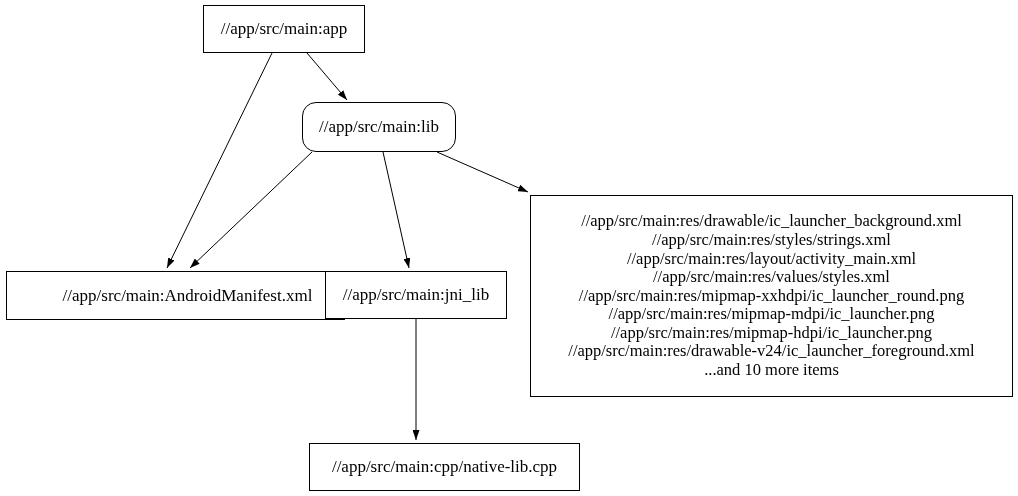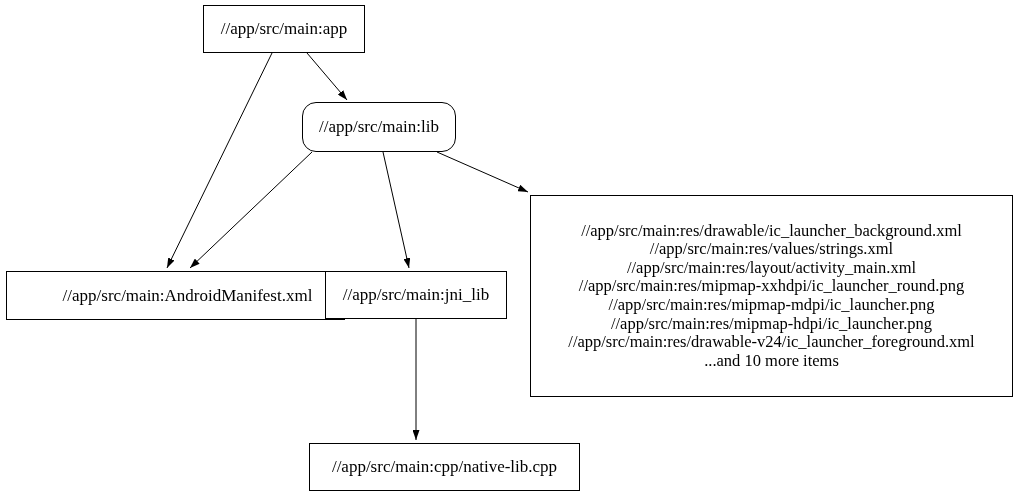--- a/index.html
+++ b/index.html
@@ -78,22 +78,23 @@
   <div class="node node-manifest">
     <span>//app/src/main:AndroidManifest.xml</span>
   </div>
 
   <div class="node node-jni-lib">
     <span>//app/src/main:jni_lib</span>
   </div>
 
   <div class="node node-res">
     <div>//app/src/main:res/drawable/ic_launcher_background.xml</div>
-    <div>//app/src/main:res/values/strings.xml</div>
+    <div>//app/src/main:res/styles/strings.xml</div>
     <div>//app/src/main:res/layout/activity_main.xml</div>
+    <div>//app/src/main:res/values/styles.xml</div>
     <div>//app/src/main:res/mipmap-xxhdpi/ic_launcher_round.png</div>
     <div>//app/src/main:res/mipmap-mdpi/ic_launcher.png</div>
     <div>//app/src/main:res/mipmap-hdpi/ic_launcher.png</div>
     <div>//app/src/main:res/drawable-v24/ic_launcher_foreground.xml</div>
     <div>...and 10 more items</div>
   </div>
 
   <div class="node node-cpp">
     <span>//app/src/main:cpp/native-lib.cpp</span>
   </div>

